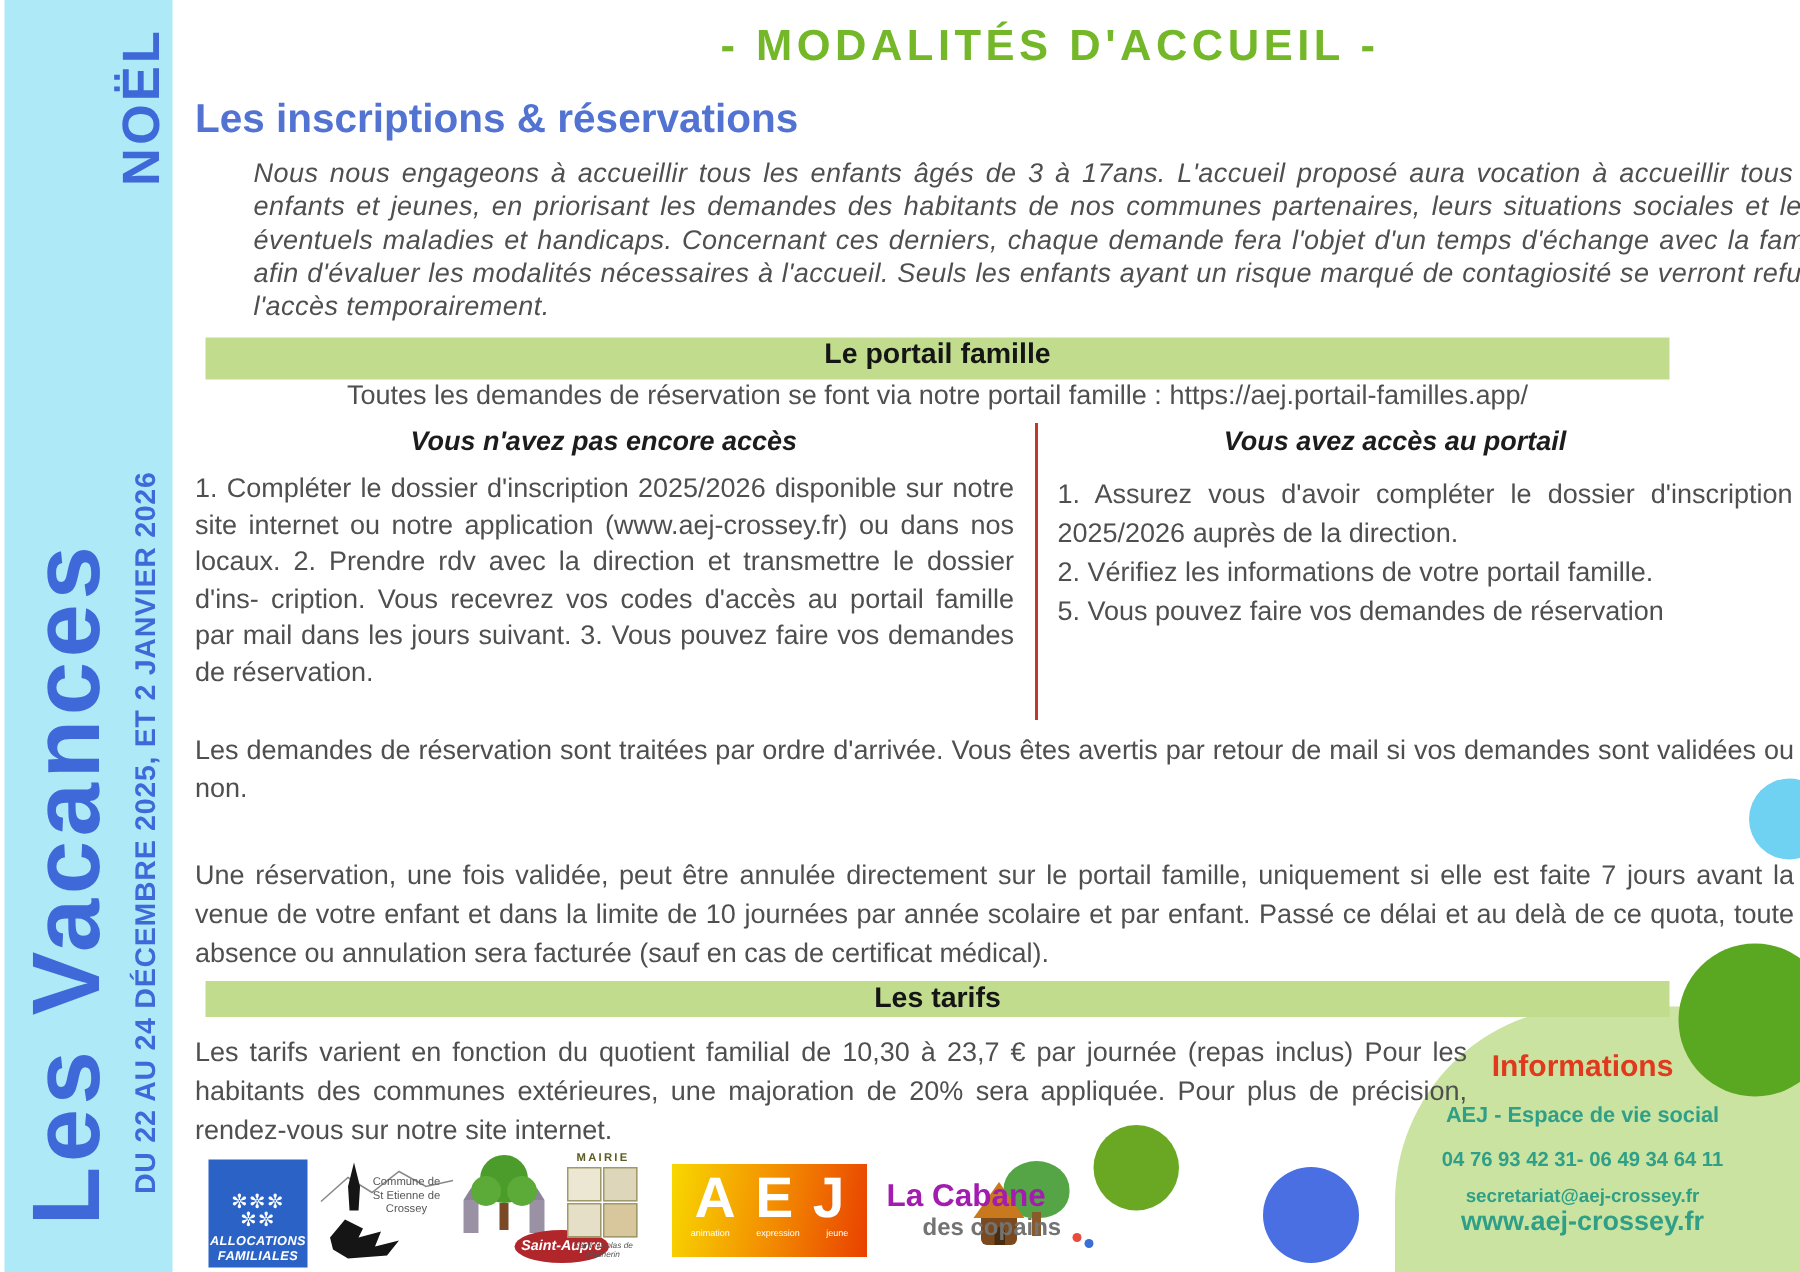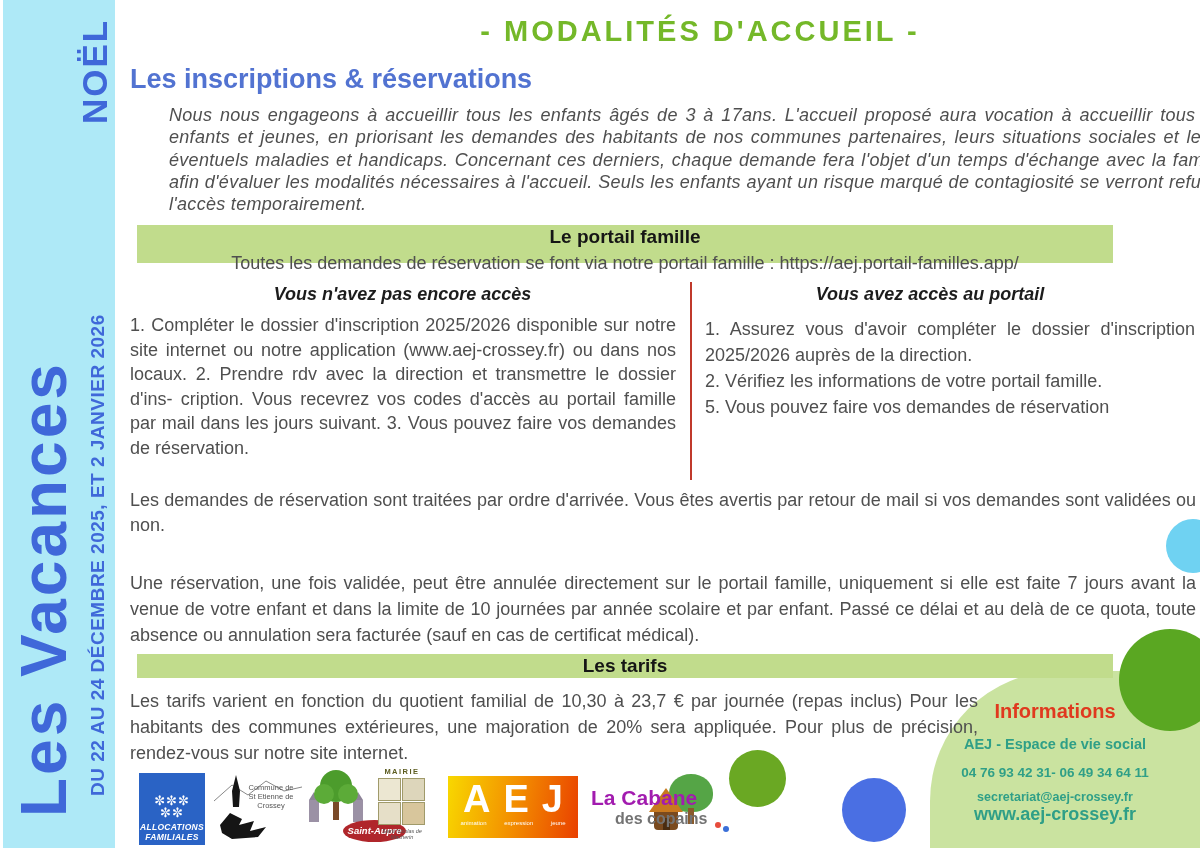--- a/index.html
+++ b/index.html
@@ -19,21 +19,21 @@
   #c-lightblue{left:1166px;top:519px;width:54px;height:54px;background:#6fd2f2;z-index:1;}
   #c-darkgreen{left:1119px;top:629px;width:102px;height:102px;background:#5aa722;z-index:2;}
   #c-green{left:729px;top:750px;width:57px;height:57px;background:#6aa823;z-index:1;}
   #c-blue{left:842px;top:778px;width:64px;height:64px;background:#4a6fe3;z-index:1;}
   #info-blob{position:absolute;left:930px;top:671px;width:270px;height:177px;background:#cae3a0;border-top-left-radius:130px;z-index:1;}
   #title{left:330px;top:15px;width:740px;text-align:center;font-size:29px;font-weight:bold;color:#74b829;letter-spacing:3px;z-index:4;}
   #heading{left:130px;top:64px;font-size:27px;font-weight:bold;color:#5273d1;z-index:4;}
   #intro{left:130px;top:104px;width:1058px;font-size:18px;font-style:italic;color:#4f4f4f;text-align:justify;line-height:22.3px;letter-spacing:0.3px;z-index:4;margin-left:39px;}
 
   .banner{position:absolute;left:137px;width:976px;background:#c1dc8c;text-align:center;font-weight:bold;color:#151515;font-size:19px;z-index:4;}
-  #banner-portail{top:225px;height:38px;line-height:24px;}
+  #banner-portail{top:225px;height:28px;line-height:24px;}
   #banner-annul{top:537px;height:26px;line-height:26px;}
   #banner-tarifs{top:654px;height:24px;line-height:24px;}
 
   #subline{left:137px;top:253px;width:976px;text-align:center;font-size:18px;color:#4f4f4f;z-index:4;}
 
   .col-header{position:absolute;top:284px;font-size:18px;font-weight:bold;font-style:italic;color:#1c1c1c;text-align:center;z-index:4;}
   #col-left-header{left:130px;width:545px;}
   #col-right-header{left:700px;width:460px;}
   #col-left-body{left:130px;top:313px;width:546px;font-size:18px;color:#4f4f4f;text-align:justify;line-height:24.5px;z-index:4;}
   #col-right-body{left:705px;top:316px;width:490px;font-size:18px;color:#4f4f4f;line-height:26px;z-index:4;}

